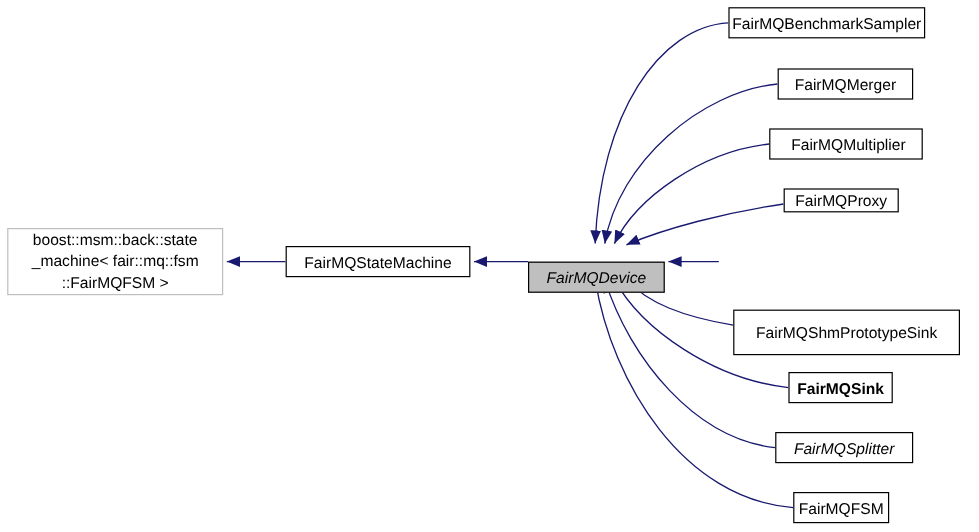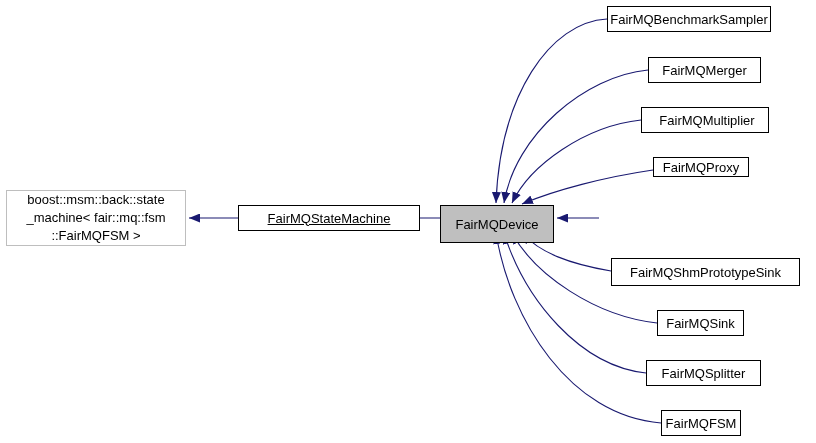--- a/index.html
+++ b/index.html
@@ -45,34 +45,34 @@
     <path class="edge" d="M611,271 C570,264 540,253 522,233" marker-end="url(#arrowhead)"></path>
     <path class="edge" d="M657,323 C595,316 535,275 512,233" marker-end="url(#arrowhead)"></path>
     <path class="edge" d="M646,373 C580,366 525,300 504,233" marker-end="url(#arrowhead)"></path>
     <path class="edge" d="M661,423 C570,416 510,320 496,233" marker-end="url(#arrowhead)"></path>
   </svg>
 
   <div class="node external" style="left:6px;top:190px;width:180px;height:56px;">boost::msm::back::state
 _machine&lt; fair::mq::fsm
 ::FairMQFSM &gt;</div>
 
-  <div class="node" style="left:238px;top:205px;width:182px;height:26px;text-decoration:underline;">FairMQStateMachine</div>
+  <div class="node" style="left:238px;top:205px;width:154px;height:26px;">FairMQStateMachine</div>
 
-  <div class="node current" style="left:440px;top:205px;width:114px;height:38px;">FairMQDevice</div>
+  <div class="node current" style="left:440px;top:218px;width:114px;height:26px;font-style:italic;">FairMQDevice</div>
 
   <div class="node" style="left:607px;top:6px;width:164px;height:26px;">FairMQBenchmarkSampler</div>
 
   <div class="node" style="left:648px;top:57px;width:113px;height:26px;text-align:right;">FairMQMerger</div>
 
   <div class="node" style="left:641px;top:107px;width:128px;height:26px;padding-left:12px;">FairMQMultiplier</div>
 
   <div class="node" style="left:653px;top:157px;width:96px;height:20px;">FairMQProxy</div>
 
 
-  <div class="node" style="left:611px;top:258px;width:189px;height:28px;">FairMQShmPrototypeSink</div>
+  <div class="node" style="left:611px;top:258px;width:189px;height:38px;">FairMQShmPrototypeSink</div>
 
-  <div class="node" style="left:657px;top:310px;width:87px;height:26px;">FairMQSink</div>
+  <div class="node" style="left:657px;top:310px;width:87px;height:26px;font-weight:bold;">FairMQSink</div>
 
-  <div class="node" style="left:646px;top:360px;width:115px;height:26px;">FairMQSplitter</div>
+  <div class="node" style="left:646px;top:360px;width:115px;height:26px;font-style:italic;">FairMQSplitter</div>
 
   <div class="node" style="left:661px;top:410px;width:80px;height:26px;">FairMQFSM</div>
 
 </div>
 
 </body></html>

